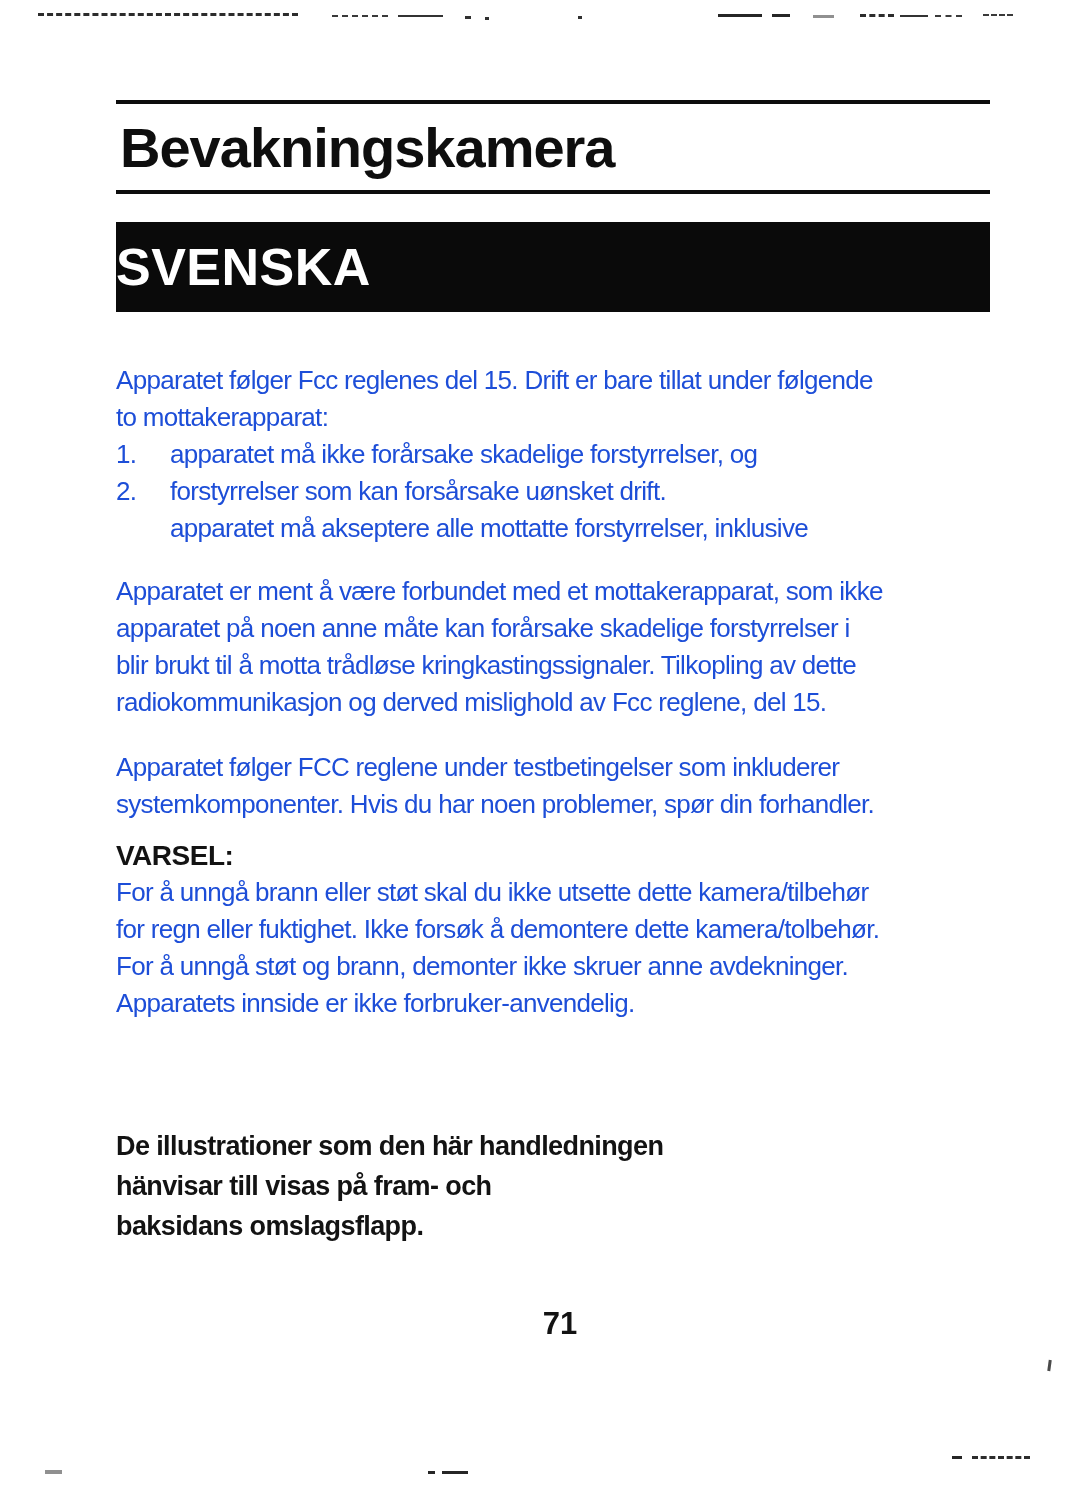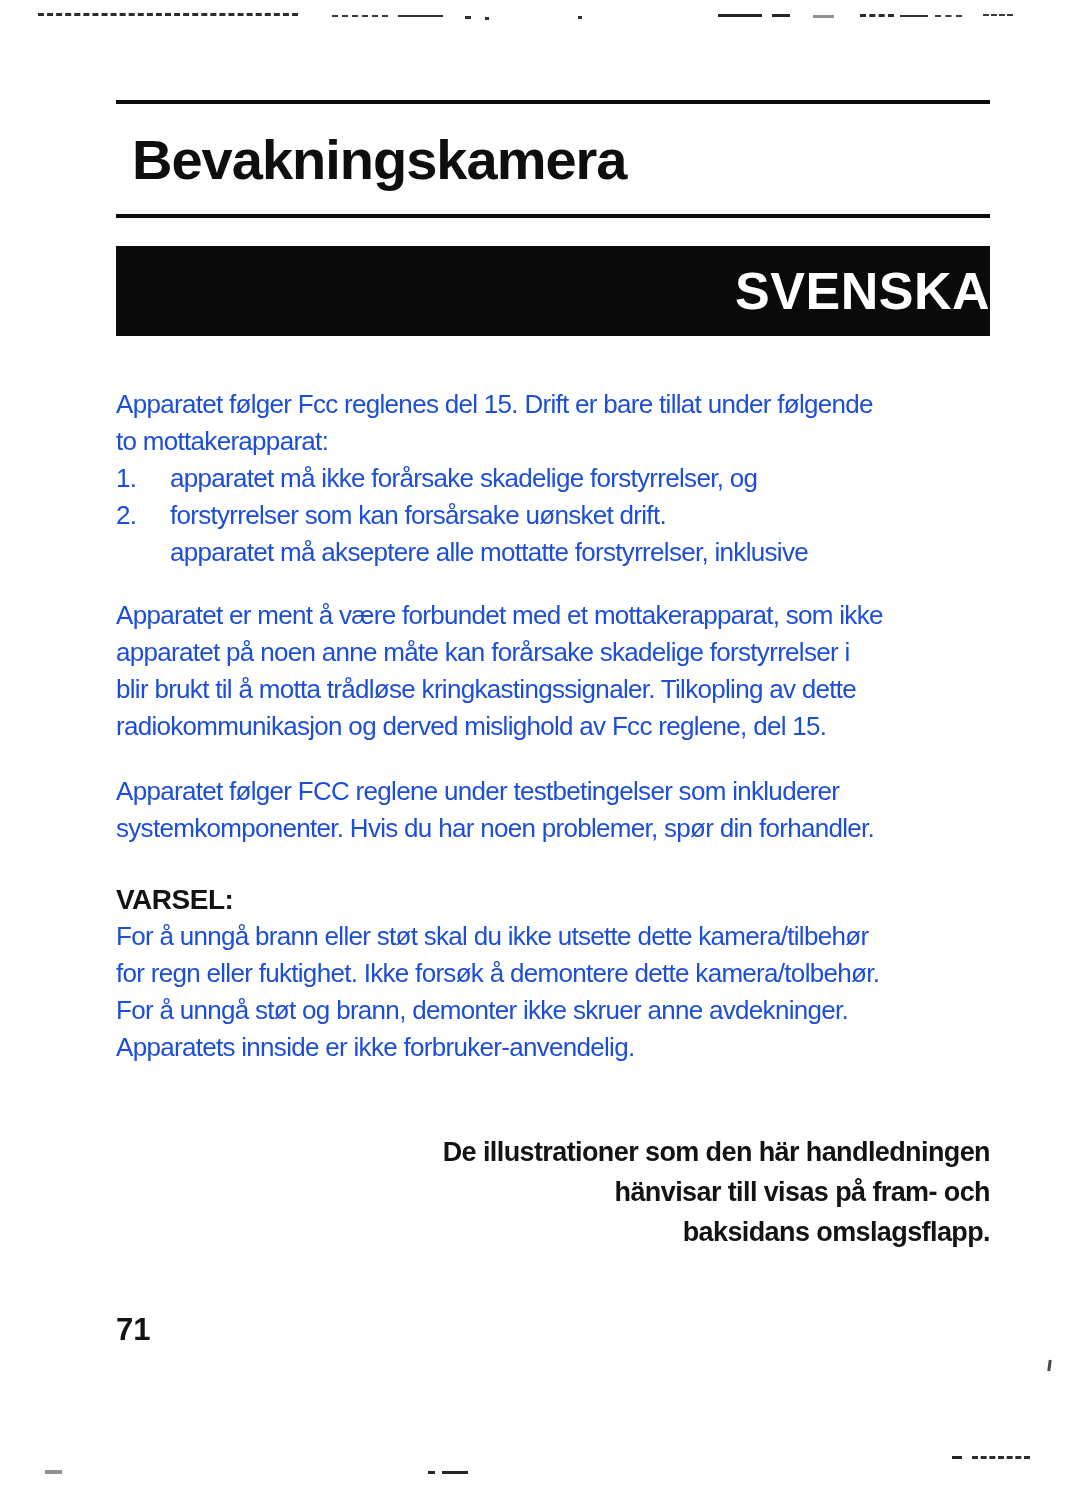--- a/index.html
+++ b/index.html
@@ -20,36 +20,35 @@
     position: relative;
     margin-left: 116px;
     width: 874px;
   }
   .rule {
     height: 4px;
     background: #0d0d0d;
   }
   .top-rule { margin-top: 100px; }
   .page-title {
-    margin: 16px;
+    margin: 4px;
     height: 78px;
     display: flex;
     align-items: center;
     font-size: 56px;
     font-weight: bold;
     letter-spacing: -1px;
     color: #0e0e0e;
   }
   .banner {
     margin-top: 28px;
     height: 90px;
     background: #0a0a0a;
     display: flex;
     align-items: center;
-    justify-content: flex-end;
     box-sizing: border-box;
   }
   .banner-label {
     color: #ffffff;
     font-size: 52px;
     font-weight: bold;
     letter-spacing: 0.5px;
   }
   .body-text {
     font-size: 26px;
@@ -60,38 +59,38 @@
   .p-intro { margin-top: 50px; }
   .list-item { display: flex; }
   .list-item .num {
     flex: none;
     width: 54px;
   }
   .li-text { flex: 1; }
   .p-receiver { margin-top: 26px; }
   .p-test { margin-top: 28px; }
   .warning-heading {
-    margin-top: 34px;
+    margin-top: 14px;
     font-size: 28px;
     line-height: 37px;
     font-weight: bold;
     letter-spacing: -0.5px;
   }
   .footnote {
-    margin-top: 66px;
-    text-align: right;
+    margin-top: 104px;
+    text-align: left;
     font-size: 27px;
     font-weight: bold;
     line-height: 40px;
     letter-spacing: -0.6px;
   }
   .page-number {
     margin-top: 60px;
     margin-right: -14px;
-    text-align: left;
+    text-align: center;
     font-size: 31px;
     font-weight: bold;
   }
   
   .artifact { position: absolute; }
   .a-dash3  { border-top: 3px dashed #2c2c2c; height: 0; }
   .a-dash2  { border-top: 2px dashed #3a3a3a; height: 0; }
   .a-solid3 { height: 3px; background: #262626; }
   .a-solid2 { height: 2px; background: #333333; }
   .a-gray   { height: 3px; background: #909090; }

